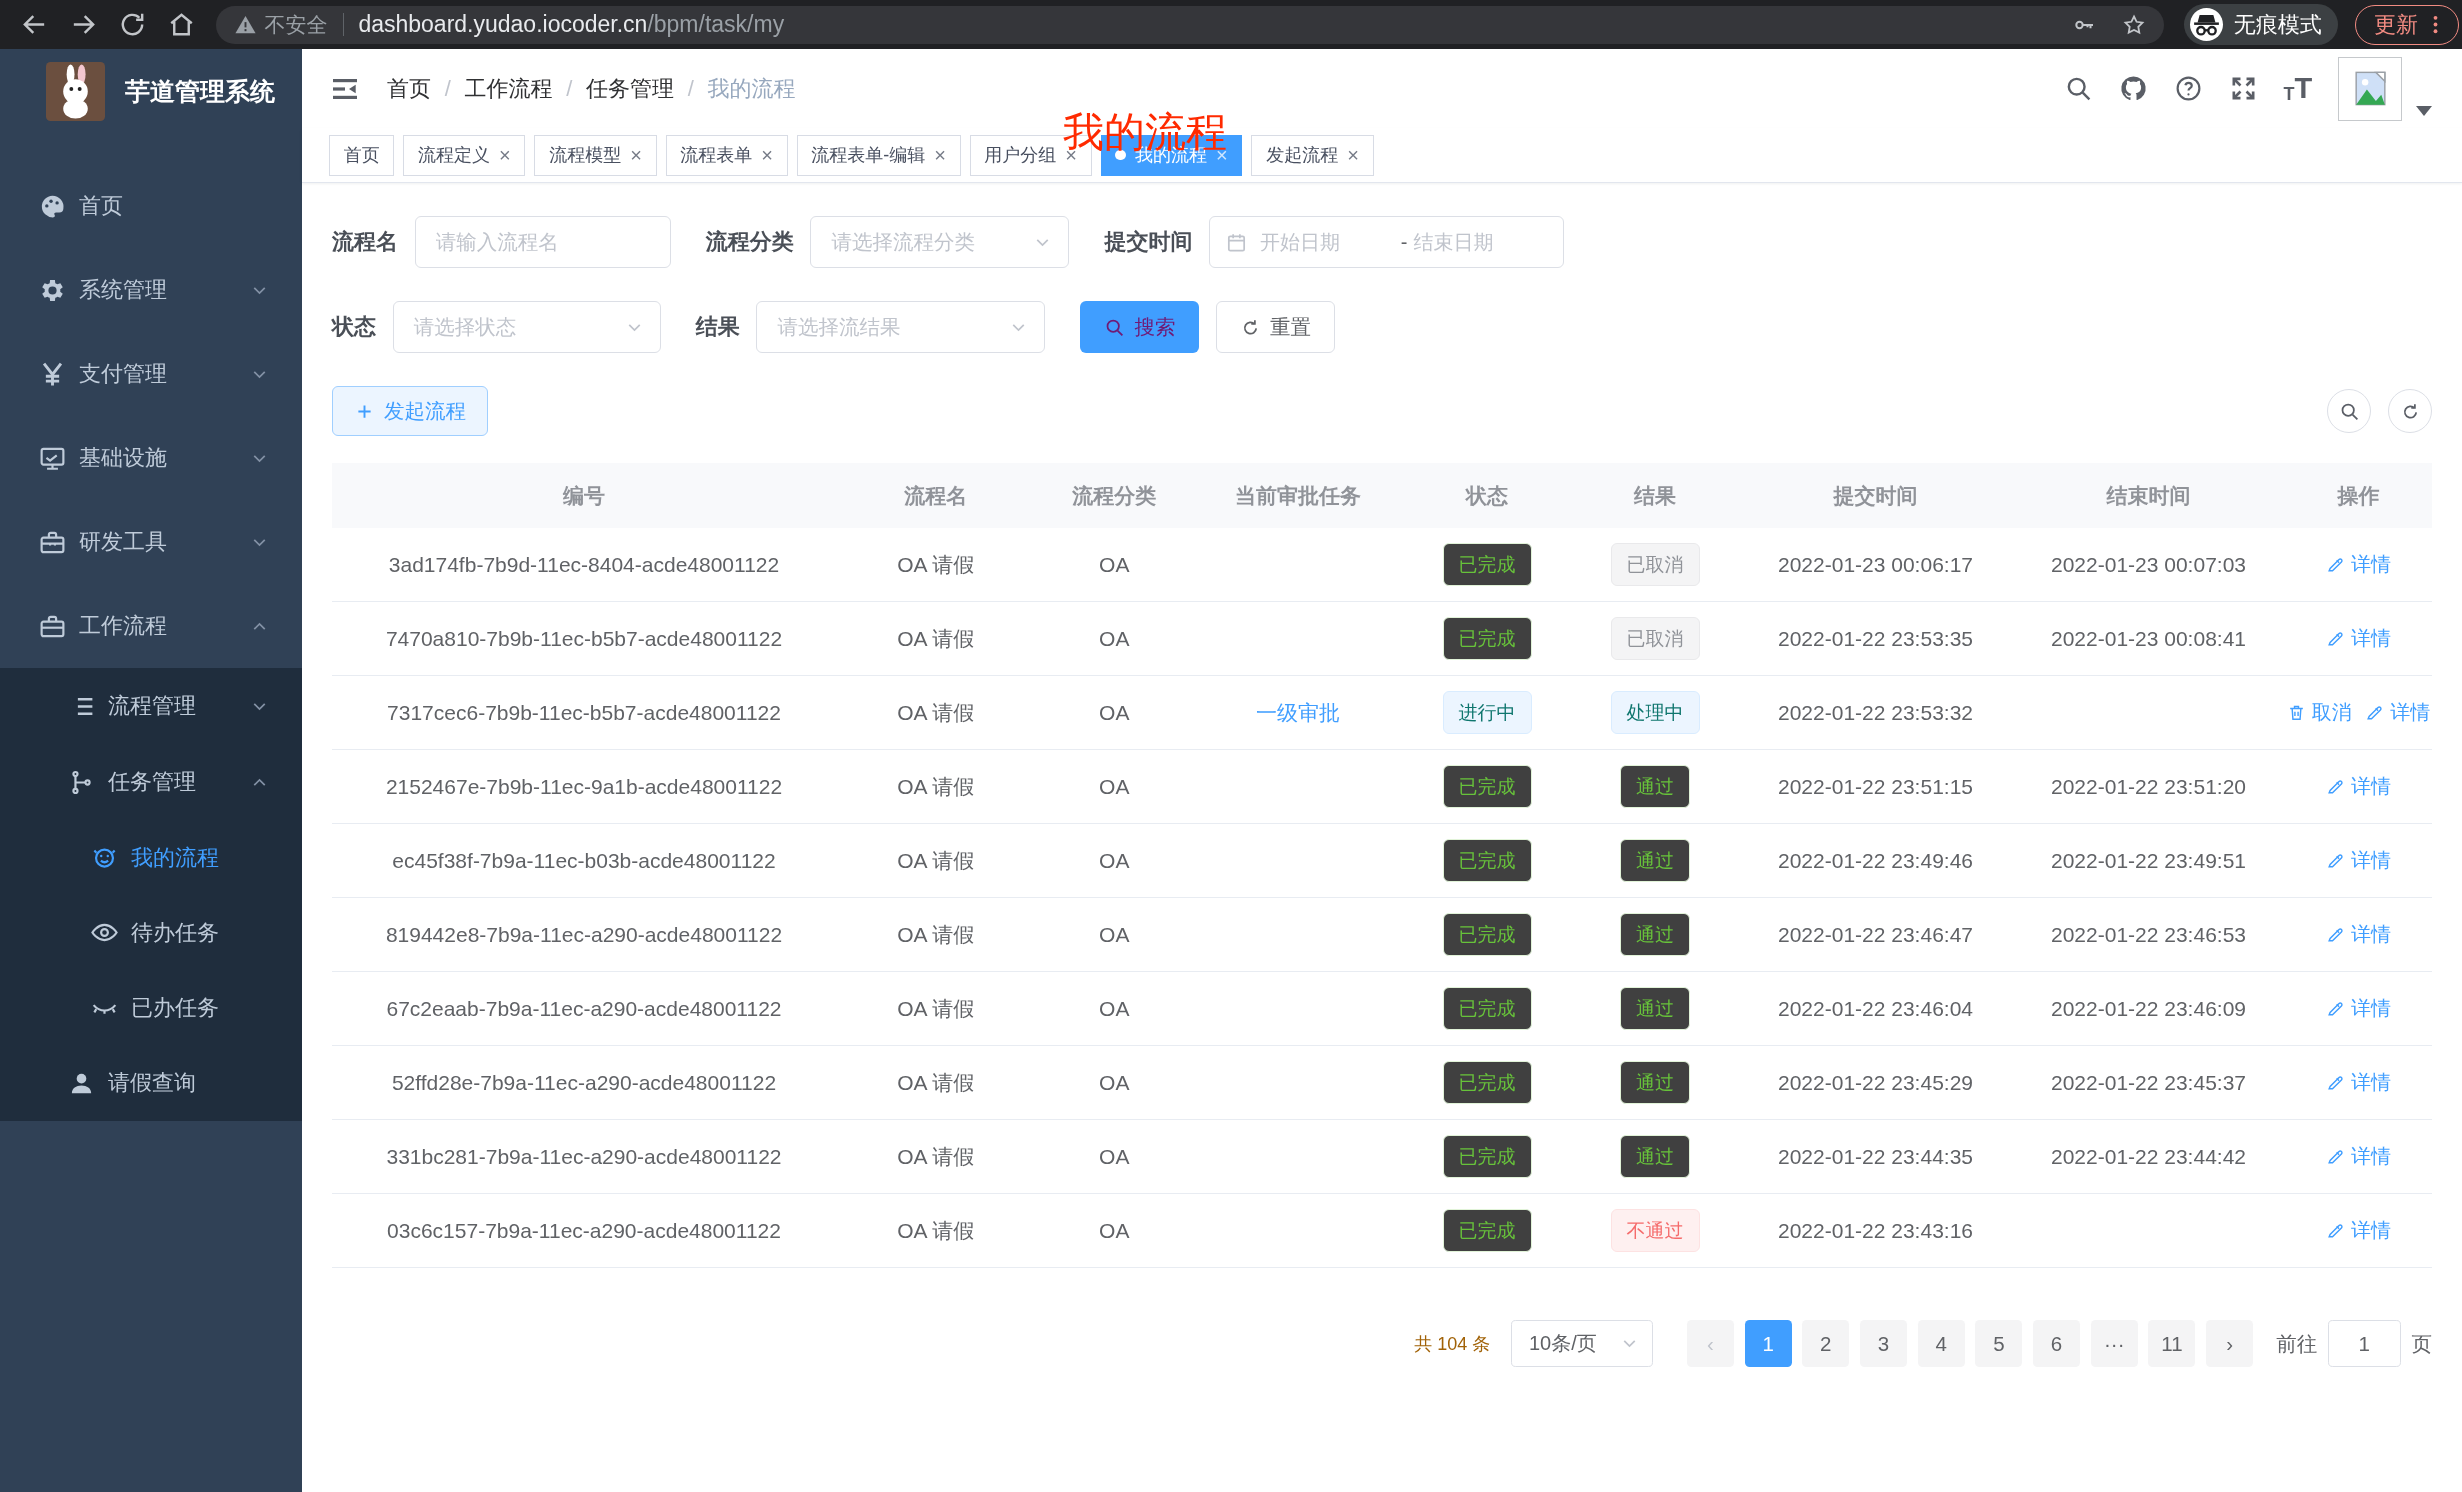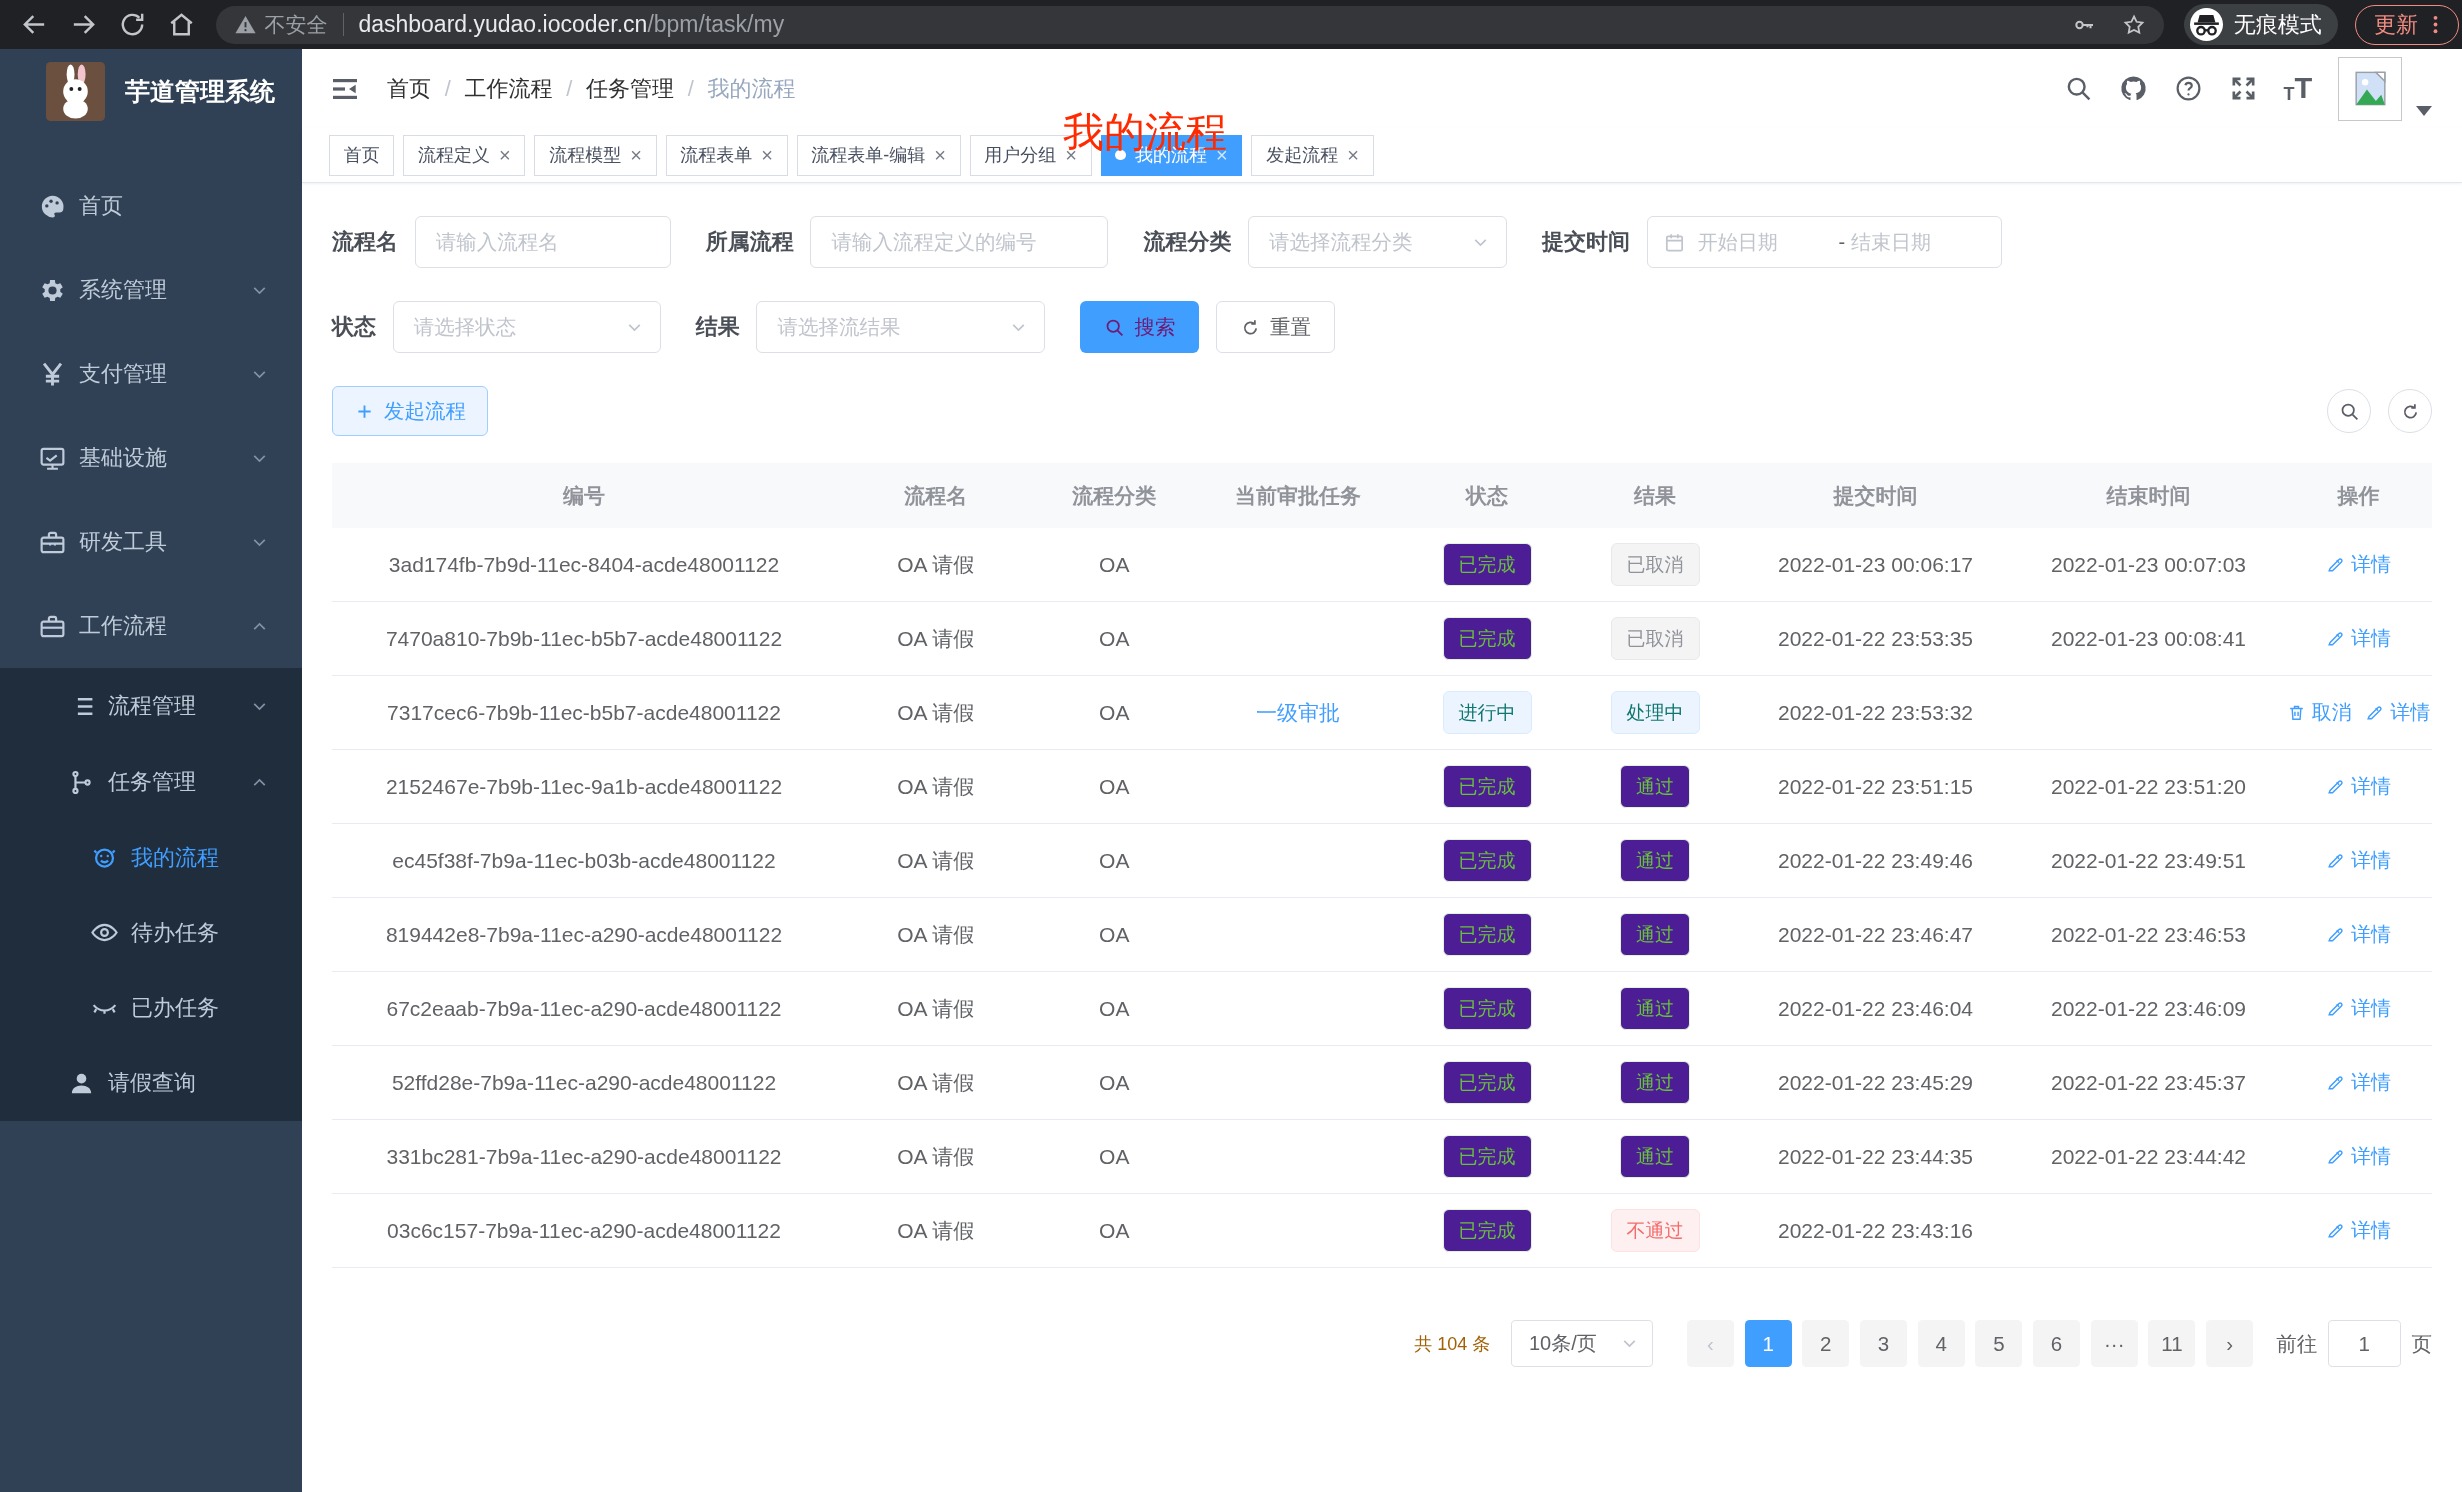--- a/index.html
+++ b/index.html
@@ -112,21 +112,21 @@
   .t-row { display:flex; align-items:center; border-bottom:0.8px solid #e8ecf2; }
   .t-head { background:#f8f9fb; height:65px; border-bottom:none; }
   .t-body .t-row { height:74px; background:#fff; }
   .t-cell { text-align:center; font-size:21px; color:#606266; overflow:hidden; white-space:nowrap;
     display:flex; align-items:center; justify-content:center; gap:13.7px; }
   .t-head .t-cell { color:#909399; font-weight:700; font-size:21px; }
   .c0{width:24%;} .c1{width:9.5%;} .c2{width:7.5%;} .c3{width:10%;} .c4{width:8%;}
   .c5{width:8%;} .c6{width:13%;} .c7{width:13%;} .c8{width:7%;}
   .badge { display:inline-flex; align-items:center; height:43px; padding:0 15px; border:0.8px solid;
     border-radius:6px; font-size:19px; }
-  .b-success { background:#4c1d95; border-color:#e1f3d8; color:#67c23a; }
+  .b-success { background:#404040; border-color:#e1f3d8; color:#67c23a; }
   .b-info { background:#f4f4f5; border-color:#e9e9eb; color:#909399; }
   .b-primary { background:#ecf5ff; border-color:#d9ecff; color:#0f766e; }
   .b-danger { background:#fef0f0; border-color:#fde2e2; color:#f56c6c; }
   .blue-link { color:#409eff; font-size:21px; cursor:pointer; text-decoration:none; }
   .op-link { color:#409eff; font-size:20px; cursor:pointer; display:inline-flex; align-items:center; gap:6px; text-decoration:none; }
   .op-link .icon { width:19px; height:19px; }
 
   
   .pager { display:flex; align-items:center; justify-content:flex-end; margin-top:52px; }
   .pg-total { font-size:18px; color:#a16207; margin-right:21px; }
@@ -485,24 +485,20 @@
       </div>
 
     <div class="content">
 
       <div class="filter-row">
         <div class="f-group">
           <span class="f-label">流程名</span>
           <input class="f-input w-name" placeholder="请输入流程名" style="">
         </div>
         <div class="f-group">
-          <span class="f-label">所属流程</span>
-          <input class="f-input w-owner" placeholder="请输入流程定义的编号" style="">
-        </div>
-        <div class="f-group">
           <span class="f-label">流程分类</span>
           <div class="f-select w-cat">
             <span class="sel-ph">请选择流程分类</span>
             <span class="icon sel-arrow">
                 <svg viewBox="0 0 24 24" fill="none" stroke="currentColor" stroke-width="2">
                   <path d="M6 9l6 6 6-6"></path>
                 </svg>
               </span>
           </div>
         </div>

